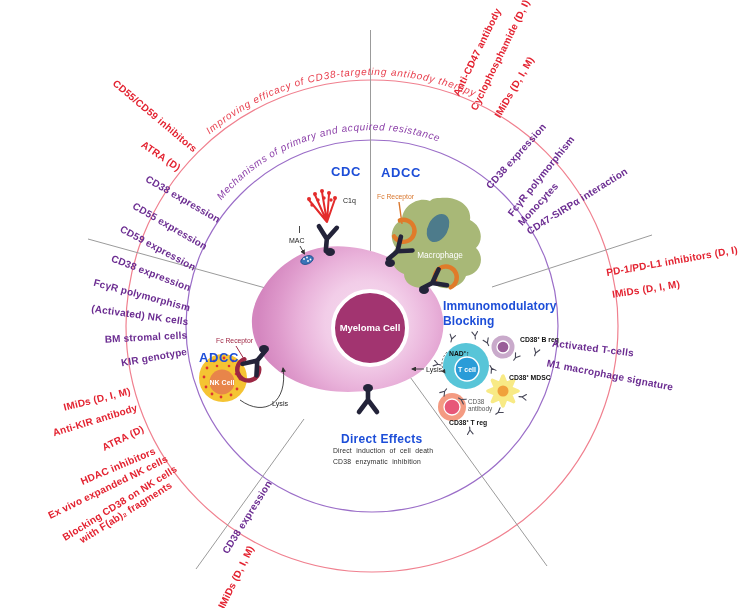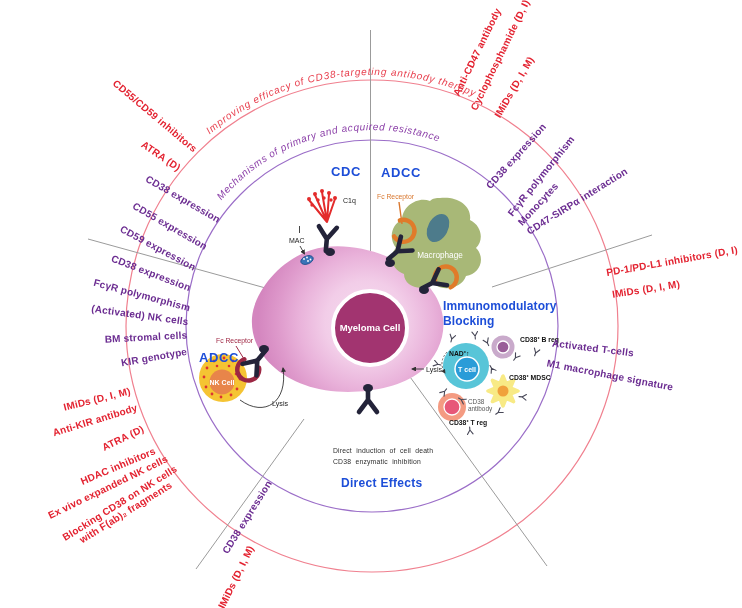--- a/index.html
+++ b/index.html
@@ -169,21 +169,21 @@
   <use href="#sab" transform="translate(470,431) rotate(175)"></use>
   <use href="#sab" transform="translate(523,397) rotate(95)"></use>
   <use href="#sab" transform="translate(536,352) rotate(20)"></use>
   <use href="#sab" transform="translate(475,335) rotate(-5)"></use>
   <use href="#sab" transform="translate(462,400) rotate(120)"></use>
 </svg>
 
 <div class="title" style="left:331px;top:164px;">CDC</div>
 <div class="title" style="left:381px;top:165px;">ADCC</div>
 <div class="title" style="left:199px;top:316px;margin-top:34px;">ADCC</div>
-<div class="title title2" style="left:341px;top:432px;letter-spacing:.3px;margin-top:44px;">Direct Effects</div>
+<div class="title title2" style="left:341px;top:432px;letter-spacing:.3px;">Direct Effects</div>
 <div class="small" style="left:333px;top:447px;">Direct induction of cell death</div>
 <div class="small" style="left:333px;top:458px;">CD38 enzymatic inhibition</div>
 <div class="title title2" style="left:443px;top:299px;">Immunomodulatory</div>
 <div class="title title2" style="left:443px;top:314px;">Blocking</div>
 
 <div class="lab purple" style="left:183px;top:199px;transform:translate(-50%,-50%) rotate(30deg);">CD38 expression</div>
 <div class="lab purple" style="left:170px;top:226px;transform:translate(-50%,-50%) rotate(30deg);">CD55 expression</div>
 <div class="lab purple" style="left:158px;top:248px;transform:translate(-50%,-50%) rotate(28deg);">CD59 expression</div>
 <div class="lab purple" style="left:151px;top:273px;transform:translate(-50%,-50%) rotate(21deg);">CD38 expression</div>
 <div class="lab purple" style="left:142px;top:295px;transform:translate(-50%,-50%) rotate(15deg);">FcγR polymorphism</div>

